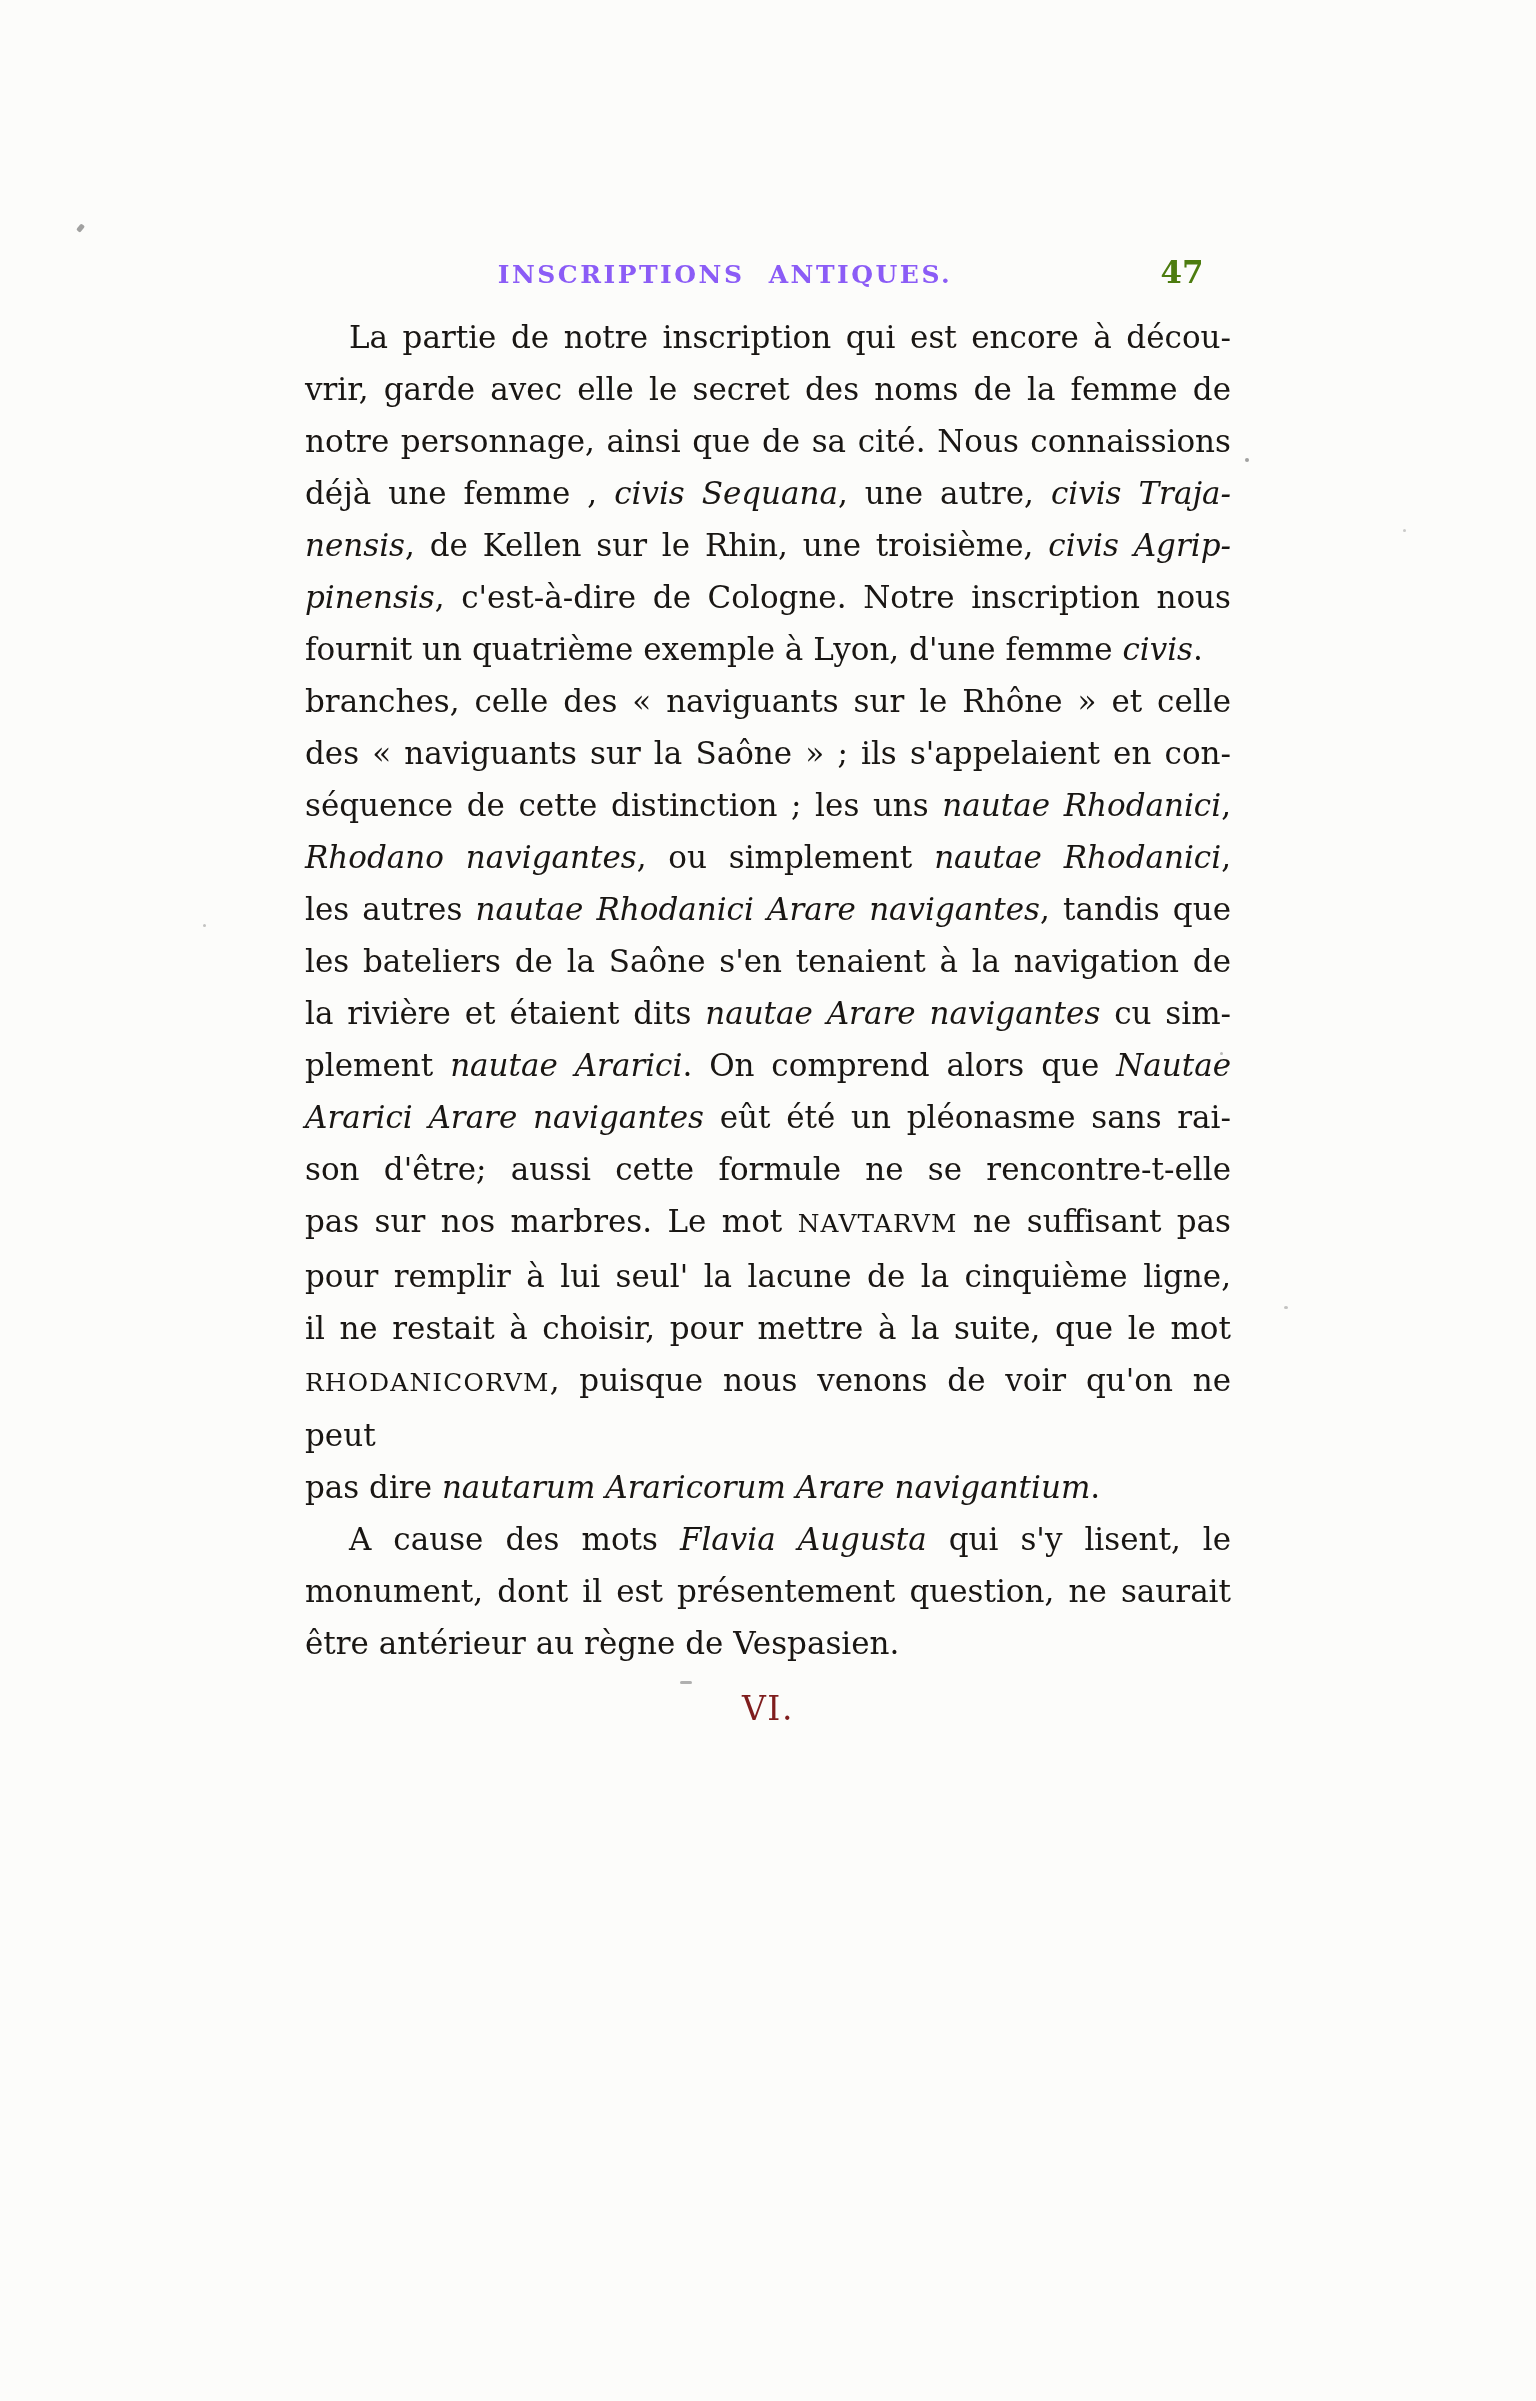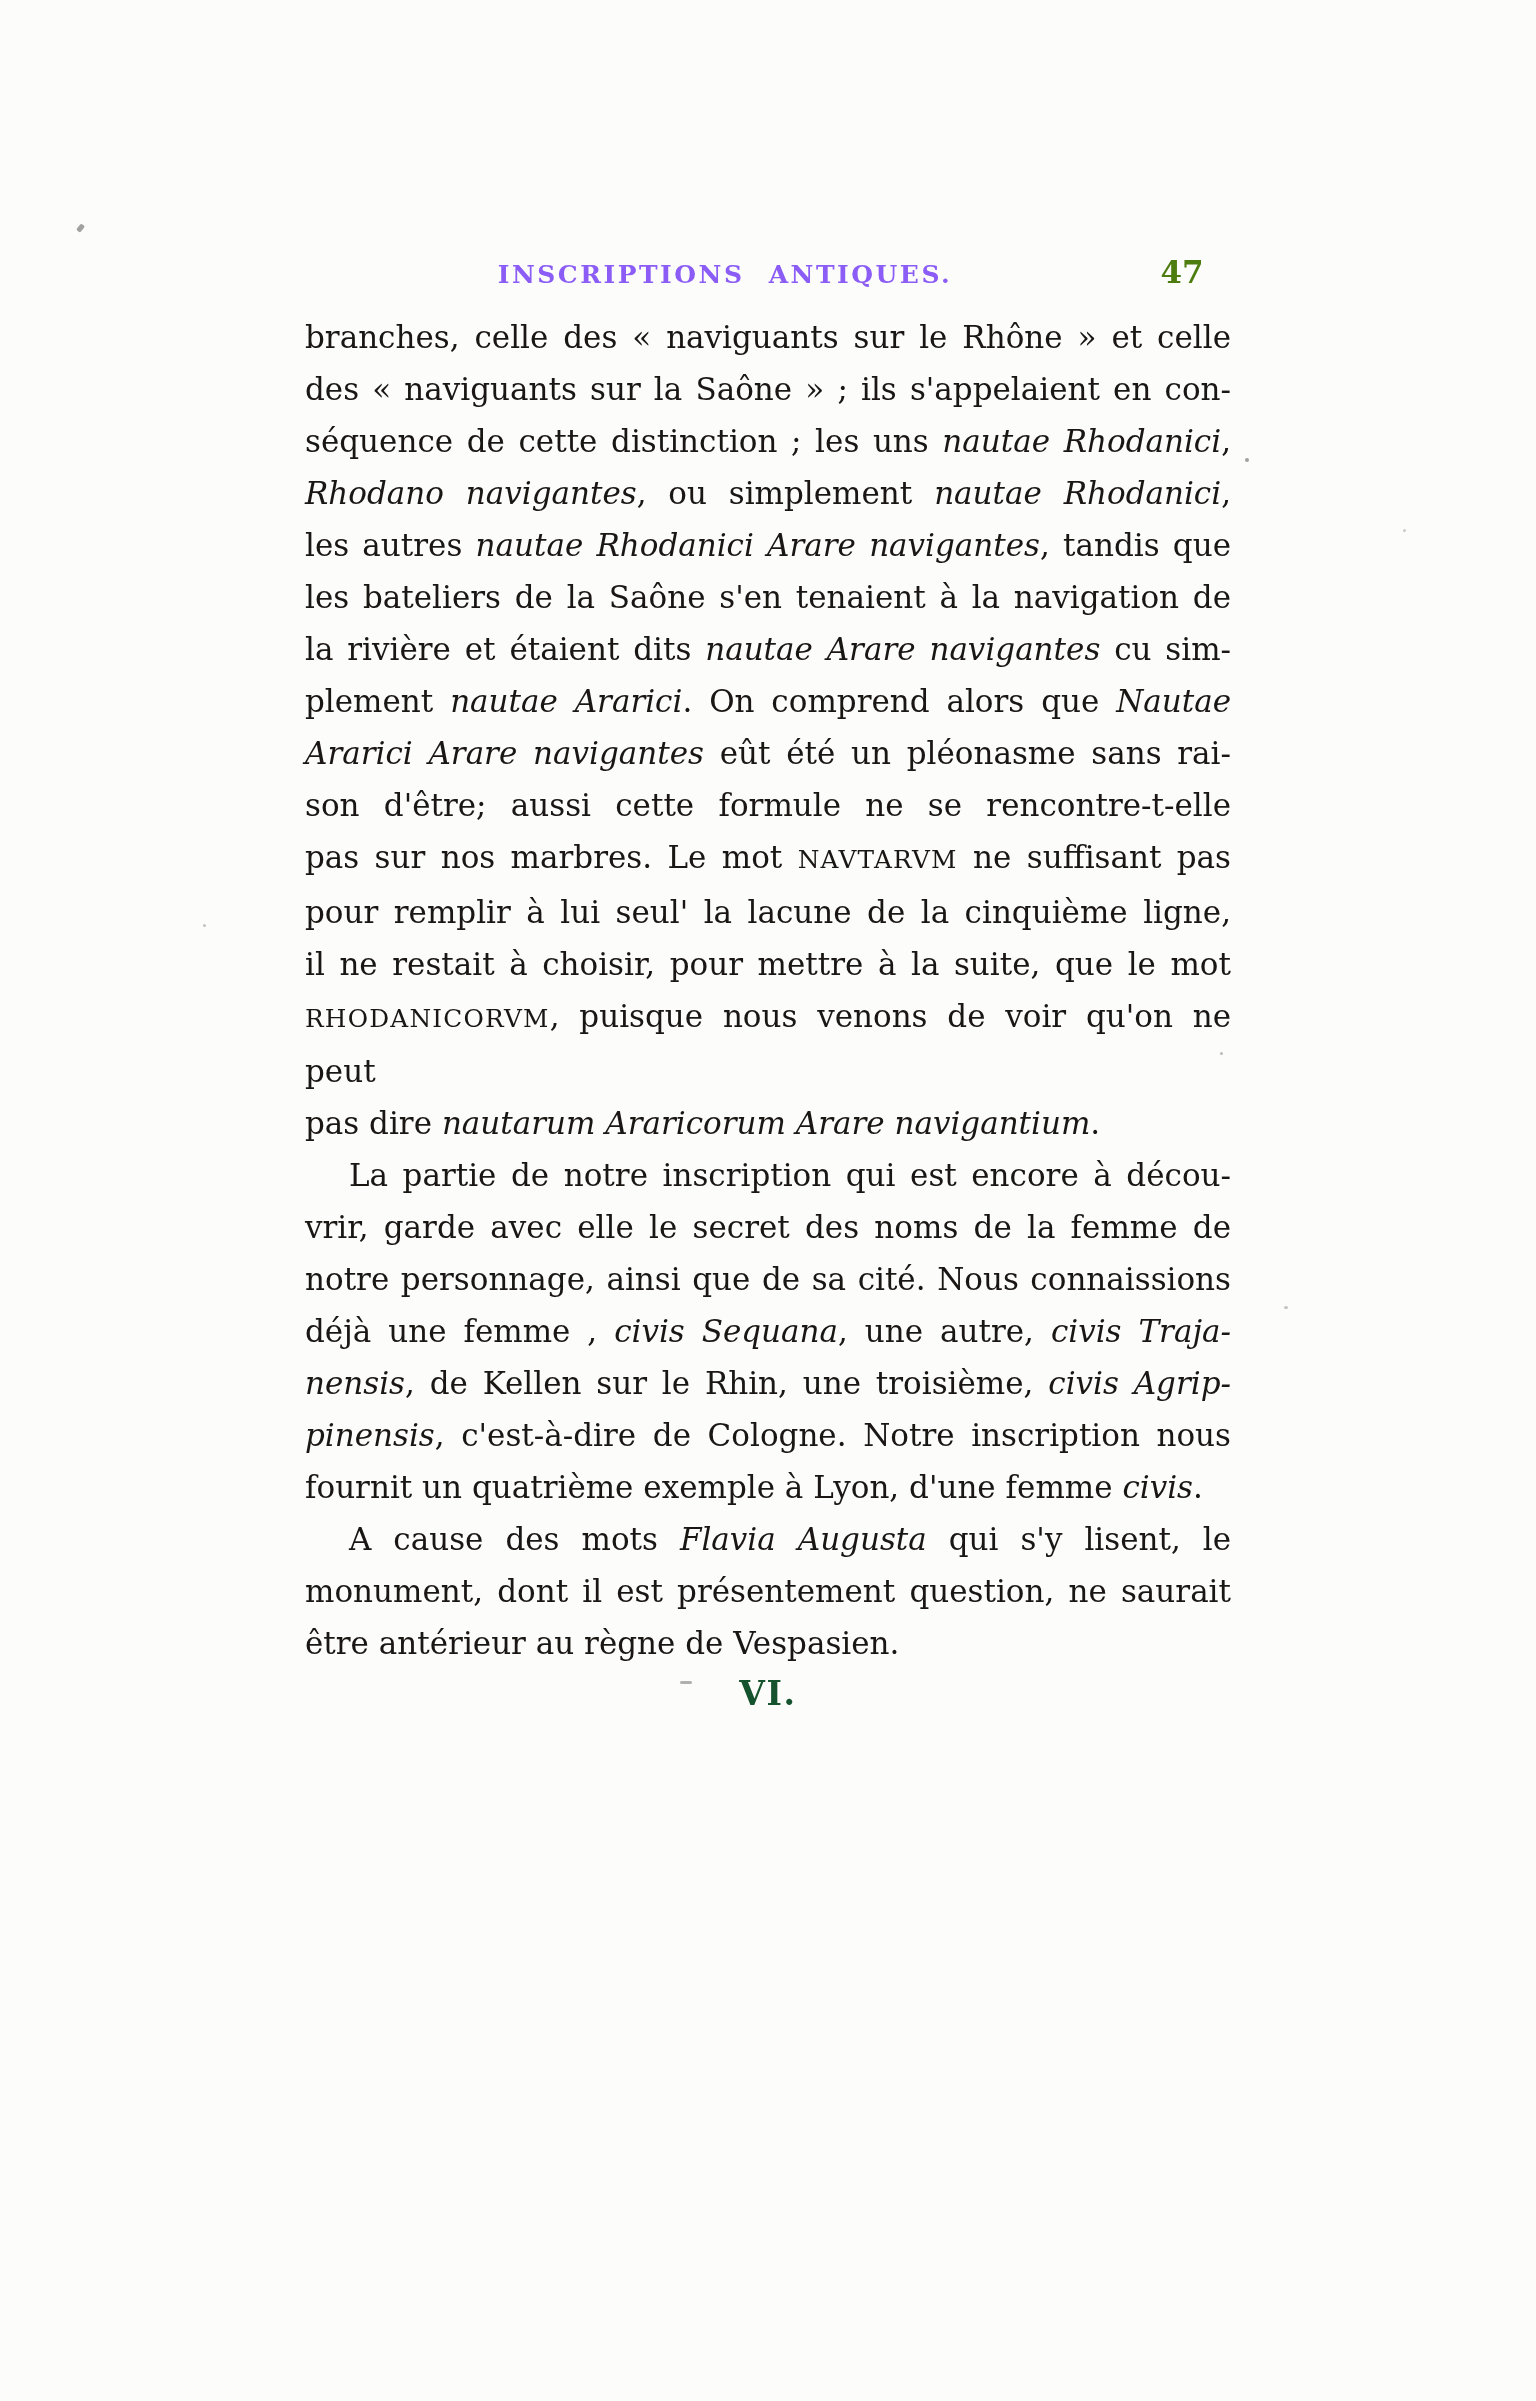--- a/index.html
+++ b/index.html
@@ -27,61 +27,61 @@
   .line{
     font-size:31px;line-height:52px;
     text-align:justify;text-align-last:justify;
     white-space:normal;
   }
   .line.last{text-align-last:left;}
   .line.indent{text-indent:44px;}
   .it{font-style:italic;}
   .sc{font-size:0.8em;letter-spacing:1.2px;}
   .section-heading{
-    margin-top:4px;
+    margin-top:19px;
     height:41px;line-height:41px;
-    text-align:center;font-size:33px;font-weight:700;
-    letter-spacing:1.6px;color:#14532d;
+    text-align:center;font-size:33px;font-weight:400;
+    letter-spacing:1.6px;color:#7f1d1d;
   }
   .paragraph.loose{margin-top:97px;}
   .paragraph.loose .line{line-height:58px;}
   .speck{position:absolute;background:#555;opacity:.55;border-radius:50%;}
 </style>
 </head>
 <body>
 
 <div class="running-header">INSCRIPTIONS ANTIQUES.</div>
 <div class="page-number">47</div>
 
 <div class="text-block">
+  <div class="paragraph">
+      <div class="line indent"><span>La partie de notre inscription qui est encore à décou-</span></div>
+      <div class="line"><span>vrir, garde avec elle le secret des noms de la femme de</span></div>
+      <div class="line"><span>notre personnage, ainsi que de sa cité. Nous connaissions</span></div>
+      <div class="line"><span>déjà une femme , </span><span class="it">civis Sequana</span><span>, une autre, </span><span class="it">civis Traja-</span></div>
+      <div class="line"><span class="it">nensis</span><span>, de Kellen sur le Rhin, une troisième, </span><span class="it">civis Agrip-</span></div>
+      <div class="line"><span class="it">pinensis</span><span>, c'est-à-dire de Cologne. Notre inscription nous</span></div>
+      <div class="line last"><span>fournit un quatrième exemple à Lyon, d'une femme </span><span class="it">civis</span><span>.</span></div>
+    </div>
   <div class="paragraph">
       <div class="line"><span>branches, celle des « naviguants sur le Rhône » et celle</span></div>
       <div class="line"><span>des « naviguants sur la Saône » ; ils s'appelaient en con-</span></div>
       <div class="line"><span>séquence de cette distinction ; les uns </span><span class="it">nautae Rhodanici</span><span>,</span></div>
       <div class="line"><span class="it">Rhodano navigantes</span><span>, ou simplement </span><span class="it">nautae Rhodanici</span><span>,</span></div>
       <div class="line"><span>les autres </span><span class="it">nautae Rhodanici Arare navigantes</span><span>, tandis que</span></div>
       <div class="line"><span>les bateliers de la Saône s'en tenaient à la navigation de</span></div>
       <div class="line"><span>la rivière et étaient dits </span><span class="it">nautae Arare navigantes</span><span> cu sim-</span></div>
       <div class="line"><span>plement </span><span class="it">nautae Ararici</span><span>. On comprend alors que </span><span class="it">Nautae</span></div>
       <div class="line"><span class="it">Ararici Arare navigantes</span><span> eût été un pléonasme sans rai-</span></div>
       <div class="line"><span>son d'être; aussi cette formule ne se rencontre-t-elle</span></div>
       <div class="line"><span>pas sur nos marbres. Le mot </span><span class="sc">NAVTARVM</span><span> ne suffisant pas</span></div>
       <div class="line"><span>pour remplir à lui seul' la lacune de la cinquième ligne,</span></div>
       <div class="line"><span>il ne restait à choisir, pour mettre à la suite, que le mot</span></div>
       <div class="line"><span class="sc">RHODANICORVM</span><span>, puisque nous venons de voir qu'on ne peut</span></div>
       <div class="line last"><span>pas dire </span><span class="it">nautarum Araricorum Arare navigantium</span><span>.</span></div>
-    </div>
-  <div class="paragraph">
-      <div class="line indent"><span>La partie de notre inscription qui est encore à décou-</span></div>
-      <div class="line"><span>vrir, garde avec elle le secret des noms de la femme de</span></div>
-      <div class="line"><span>notre personnage, ainsi que de sa cité. Nous connaissions</span></div>
-      <div class="line"><span>déjà une femme , </span><span class="it">civis Sequana</span><span>, une autre, </span><span class="it">civis Traja-</span></div>
-      <div class="line"><span class="it">nensis</span><span>, de Kellen sur le Rhin, une troisième, </span><span class="it">civis Agrip-</span></div>
-      <div class="line"><span class="it">pinensis</span><span>, c'est-à-dire de Cologne. Notre inscription nous</span></div>
-      <div class="line last"><span>fournit un quatrième exemple à Lyon, d'une femme </span><span class="it">civis</span><span>.</span></div>
     </div>
   <div class="paragraph">
       <div class="line indent"><span>A cause des mots </span><span class="it">Flavia Augusta</span><span> qui s'y lisent, le</span></div>
       <div class="line"><span>monument, dont il est présentement question, ne saurait</span></div>
       <div class="line last"><span>être antérieur au règne de Vespasien.</span></div>
     </div>
   <div class="section-heading">VI.</div>
 </div>
 
 <div class="speck" style="left:78px;top:224px;width:5px;height:8.2px;transform:rotate(40deg);border-radius:1.6px;"></div>

